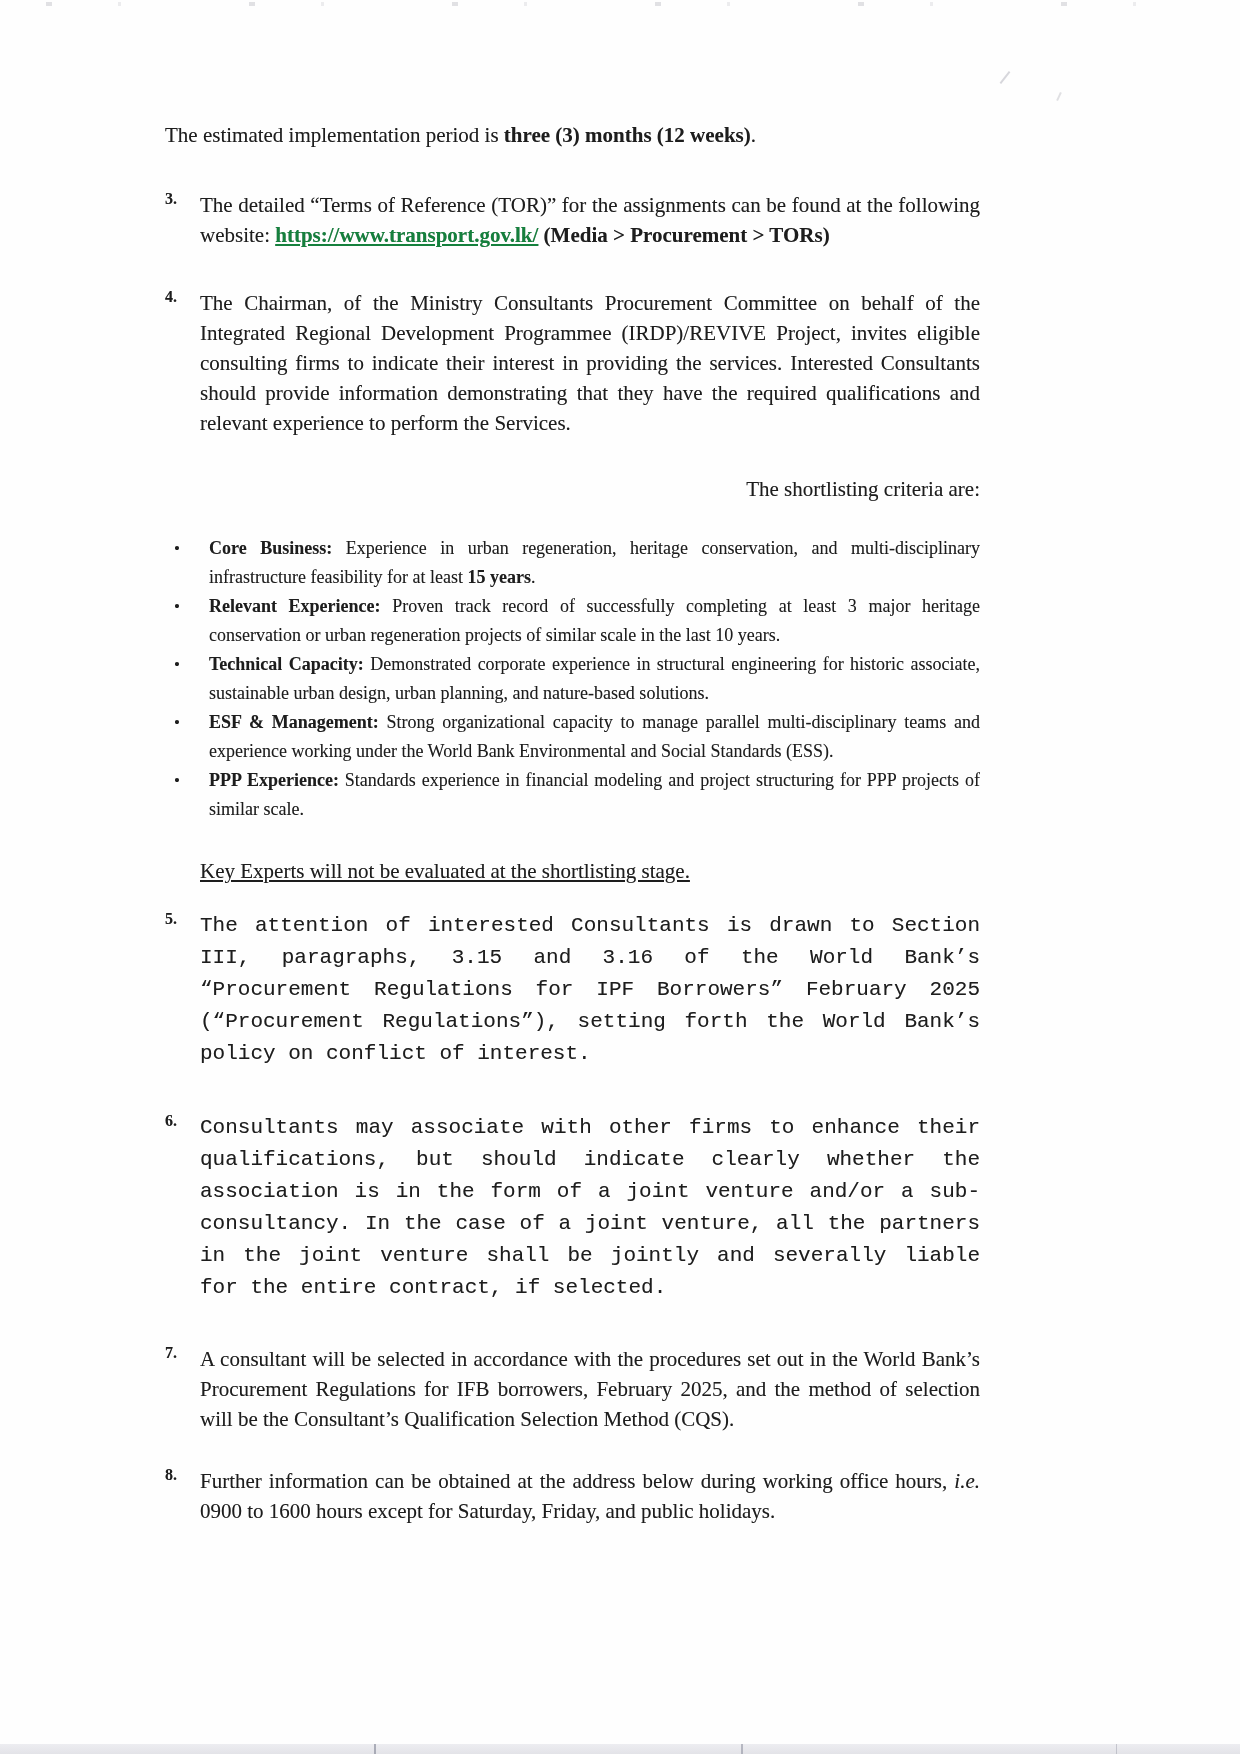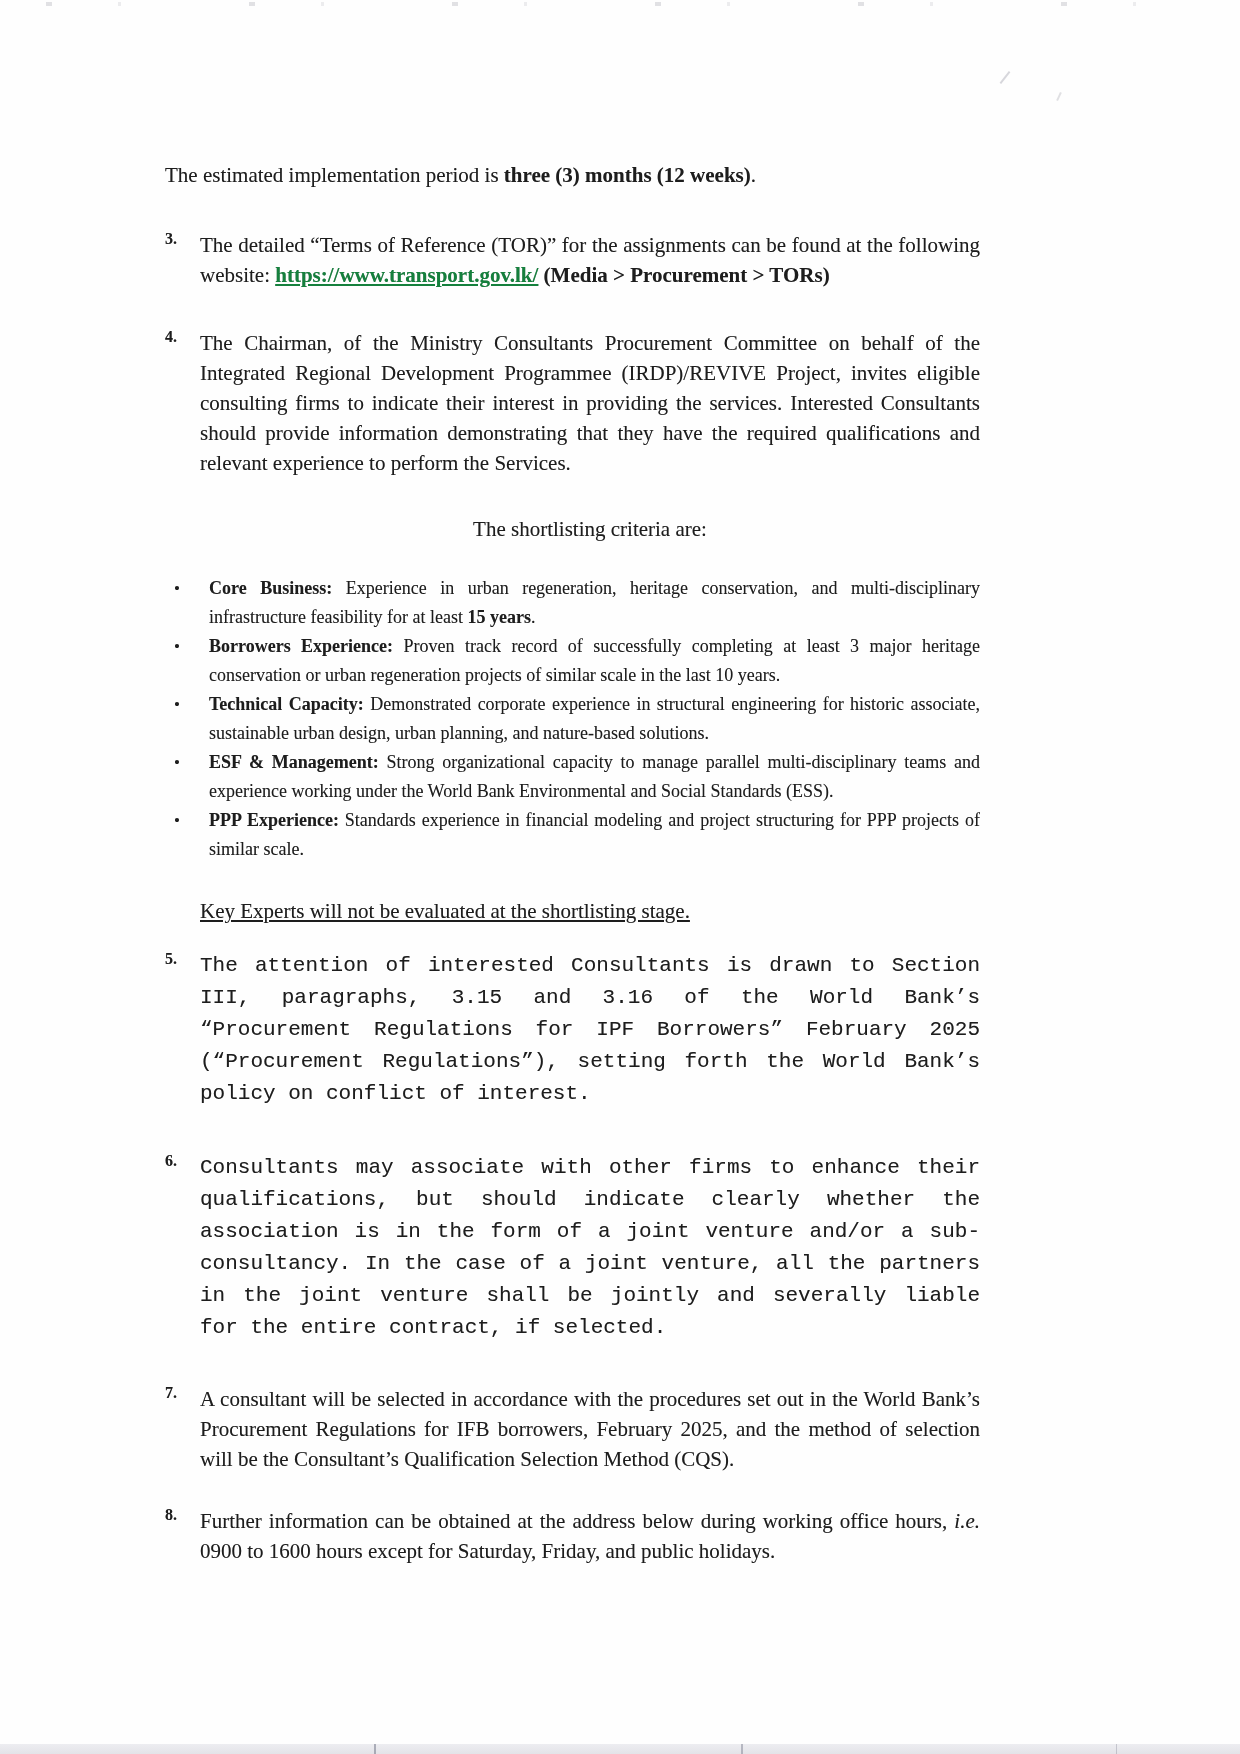--- a/index.html
+++ b/index.html
@@ -3,34 +3,34 @@
 <meta charset="utf-8">
 <style>
   html,body{margin:0;padding:0;}
   body{
     width:1240px;height:1754px;position:relative;
     background:#fdfdfd;
     font-family:"Liberation Serif", serif;
     color:#1d1d1d;
   }
   .sheet{position:absolute;inset:0;background:#fefefe;overflow:hidden;}
-  .content{padding:120px 260px 0 165px;text-shadow:0 0 0.5px rgba(25,25,25,.35);margin-top:40px;}
+  .content{padding:120px 260px 0 165px;text-shadow:0 0 0.5px rgba(25,25,25,.35);}
   .para{font-size:21px;line-height:30px;margin:0;text-align:justify;}
   .lead{text-align:left;margin-bottom:40px;}
   .item{display:flex;}
   .item .num{font-weight:700;width:35px;flex:none;}
   .item .body{flex:1;text-align:justify;}
   .i3{margin-bottom:38px;}
   .i4{margin-bottom:36px;}
   .i5{margin-bottom:42px;}
   .i5 .body, .i6 .body{line-height:32px;font-family:Liberation Mono, monospace;}
   .i6{margin-bottom:40px;}
   .i7{margin-bottom:32px;}
   .i8{margin-bottom:0;}
-  .subline{padding-left:35px;margin-bottom:30px;text-align:center;}
+  .subline{padding-left:35px;margin-bottom:30px;text-align:right;}
   .bullets{margin-bottom:32px;}
   .bullet{display:flex;}
   .bullet .marker{width:35px;flex:none;padding-left:9px;font-size:17px;line-height:29px;}
   .bullet .body{flex:1;text-align:justify;line-height:29px;font-size:18px;}
   .note{padding-left:35px;margin-bottom:24px;text-align:left;text-decoration:underline;}
   .b{font-weight:700;}
   .i{font-style:italic;}
   a.link{color:#15803d;font-weight:700;text-decoration:underline;cursor:pointer;}
   
   .scan-noise-top{
@@ -81,21 +81,21 @@
 
     <p class="para subline">The shortlisting criteria are:</p>
 
     <div class="bullets">
       <div class="bullet">
         <span class="marker">•</span>
         <span class="body"><span class="b">Core Business:</span><span class=""> Experience in urban regeneration, heritage conservation, and multi-disciplinary infrastructure feasibility for at least </span><span class="b">15 years</span><span class="">.</span></span>
       </div>
       <div class="bullet">
         <span class="marker">•</span>
-        <span class="body"><span class="b">Borrowers Experience:</span><span class=""> Proven track record of successfully completing at least 3 major heritage conservation or urban regeneration projects of similar scale in the last 10 years.</span></span>
+        <span class="body"><span class="b">Relevant Experience:</span><span class=""> Proven track record of successfully completing at least 3 major heritage conservation or urban regeneration projects of similar scale in the last 10 years.</span></span>
       </div>
       <div class="bullet">
         <span class="marker">•</span>
         <span class="body"><span class="b">Technical Capacity:</span><span class=""> Demonstrated corporate experience in structural engineering for historic associate, sustainable urban design, urban planning, and nature-based solutions.</span></span>
       </div>
       <div class="bullet">
         <span class="marker">•</span>
         <span class="body"><span class="b">ESF &amp; Management:</span><span class=""> Strong organizational capacity to manage parallel multi-disciplinary teams and experience working under the World Bank Environmental and Social Standards (ESS).</span></span>
       </div>
       <div class="bullet">

